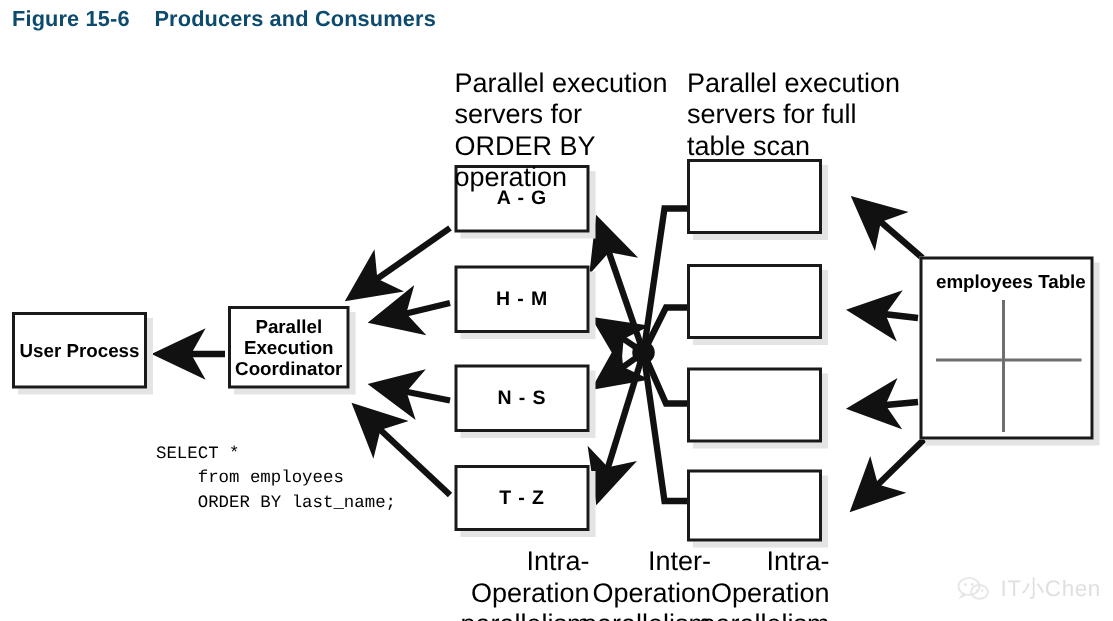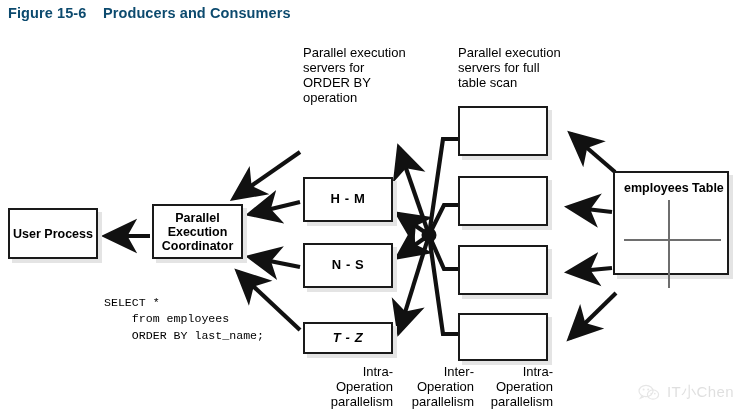--- a/index.html
+++ b/index.html
@@ -41,21 +41,21 @@
     color: #000000;
     line-height: 1.12;
     z-index: 3;
   }
   .dbox.thin { border-width: 2px; }
   .range-box { font-size: 13px; letter-spacing: 0.6px; }
   .empty-box { }
   
   .lbl {
     position: absolute;
-    font-size: 13px;
+    font-size: 18px;
     color: #000000;
     line-height: 1.16;
     white-space: pre-line;
     z-index: 4;
   }
   .lbl-center { text-align: right; }
   .sql {
     position: absolute;
     font-family: "Liberation Mono", "DejaVu Sans Mono", monospace;
     font-size: 11.6px;
@@ -150,44 +150,45 @@
 ORDER BY
 operation</div>
 
   <div class="lbl" style="left:458px; top:45px;">Parallel execution
 servers for full
 table scan</div>
 
   <div class="dbox" style="left:8px; top:208px; width:90px; height:51px;">User
 Process</div>
 
-  <div class="dbox" style="left:152px; top:204px; width:91px; height:55px;">Parallel
+  <div class="dbox" style="left:152px; top:204px; width:81px; height:55px;">Parallel
 Execution
 Coordinator</div>
 
   <div class="sql" style="left:104px; top:295px;">SELECT *
     from employees
     ORDER BY last_name;</div>
 
+  <div class="dbox range-box" style="left:303px; top:110px; width:90px; height:45px;">A - G</div>
 
   <div class="dbox range-box" style="left:303px; top:243px; width:90px; height:45px;">N - S</div>
 
   <div class="dbox range-box" style="left:303px; top:177px; width:90px; height:45px;">H - M</div>
 
-  <div class="dbox range-box" style="left:303px; top:322px; width:90px; height:32px;font-style:italic;">T - Z</div>
+  <div class="dbox range-box" style="left:303px; top:310px; width:90px; height:44px;">T - Z</div>
 
   <div class="dbox thin empty-box" style="left:458px; top:106px; width:90px; height:50px;"></div>
 
   <div class="dbox thin empty-box" style="left:458px; top:176px; width:90px; height:50px;"></div>
 
   <div class="dbox thin empty-box" style="left:458px; top:245px; width:90px; height:50px;"></div>
 
   <div class="dbox thin empty-box" style="left:458px; top:313px; width:90px; height:48px;"></div>
 
-  <div class="dbox thin" style="left:613px; top:171px; width:116px; height:104px;
+  <div class="dbox thin" style="left:613px; top:171px; width:116px; height:122px;
                                 align-items:flex-start; justify-content:flex-start;">
     <span style="position:absolute; left:9px; top:8px; font-size:12.5px; font-weight:bold;">employees Table</span>
     <span class="tbl-v" style="left:53px; top:27px; width:1.6px; height:88px;"></span>
     <span class="tbl-h" style="left:9px; top:66px; width:97px; height:1.6px;"></span>
   </div>
 
   <div class="lbl lbl-center" style="left:303px; top:364px; width:90px;">Intra-
 Operation
 parallelism</div>
 

